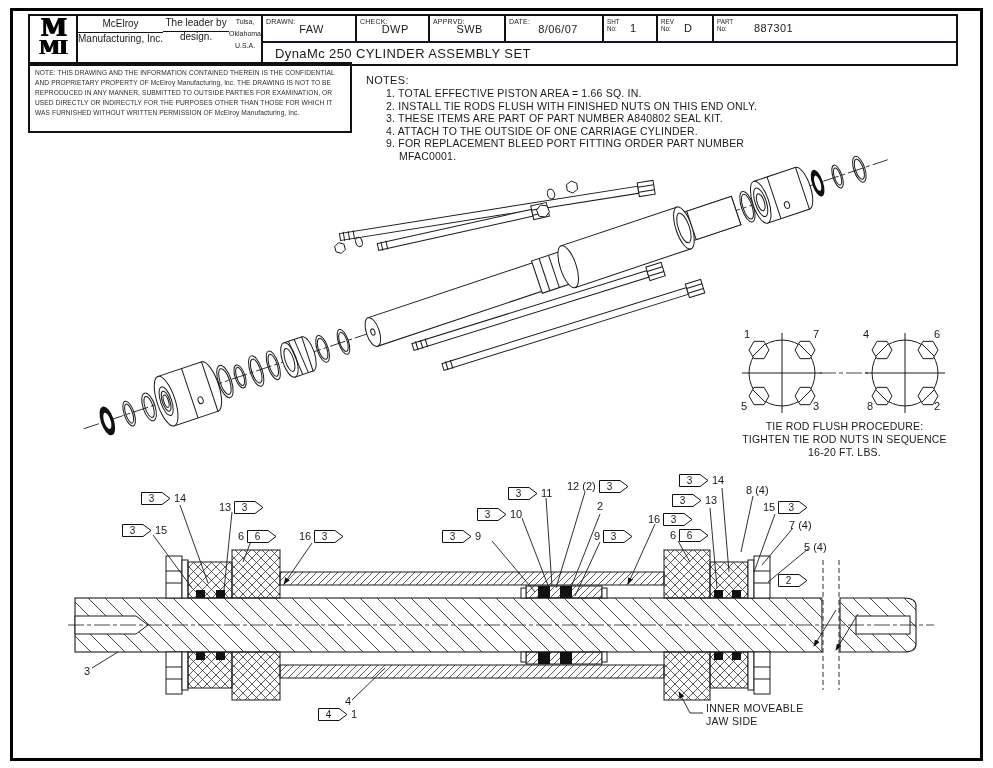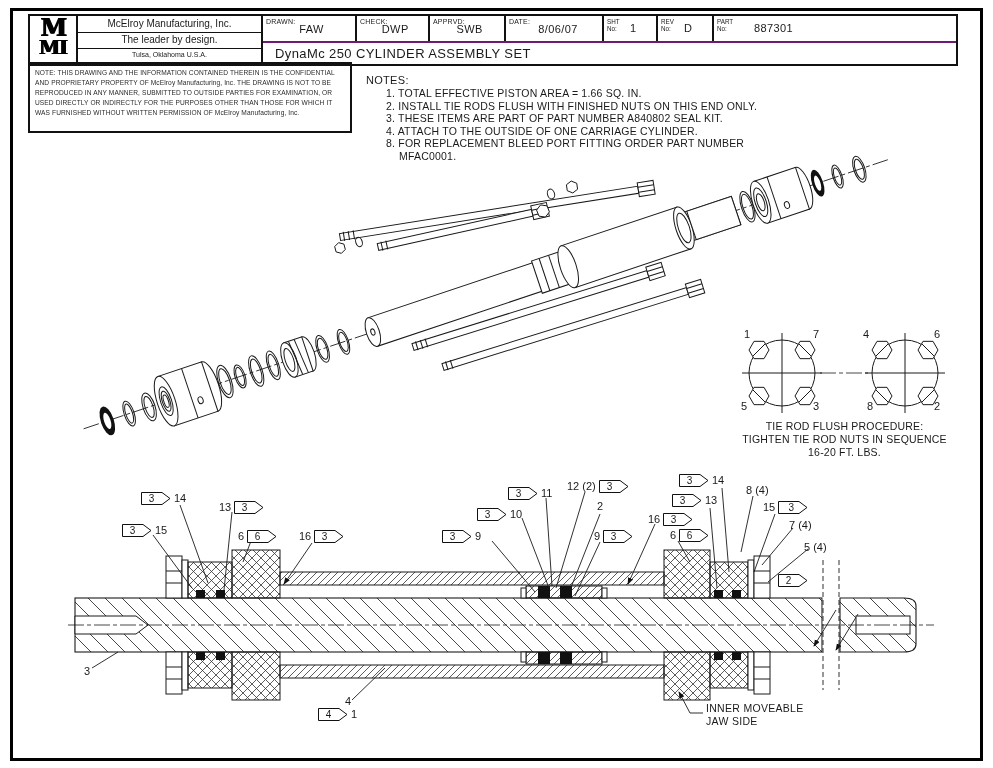--- a/index.html
+++ b/index.html
@@ -13,26 +13,26 @@
   .ld{fill:none;stroke:#1a1a1a;stroke-width:0.9;}
   .bd{fill:none;stroke:#1a1a1a;stroke-width:0.9;stroke-dasharray:5 3;}
 
   
   .tb{position:absolute;left:28px;top:14px;width:926px;height:48px;border:2px solid #111;
       display:flex;background:#fff;z-index:4;}
   .logo{width:46px;border-right:2px solid #111;text-align:center;
         font-family:"DejaVu Serif",serif;font-weight:bold;color:#000;padding-top:2px;}
   .logo .l1{display:block;font-size:24px;line-height:20px;letter-spacing:-2px;text-shadow:0.6px 0 #000,-0.6px 0 #000;}
   .logo .l2{display:block;font-size:19px;line-height:18px;letter-spacing:-1px;text-shadow:0.6px 0 #000,-0.6px 0 #000;}
-  .company{width:183px;border-right:2px solid #111;display:flex;flex-direction:column;}
+  .company{width:183px;border-right:2px solid #111;display:flex;flex-direction:row;}
   .company .r1{height:16px;border-bottom:1.5px solid #111;font-size:10px;text-align:center;line-height:15px;}
   .company .r2{height:15px;border-bottom:1.5px solid #111;font-size:10px;text-align:center;line-height:14px;}
   .company .r3{flex:1;font-size:7px;text-align:center;line-height:12px;}
   .fields{flex:1;display:flex;flex-direction:column;}
-  .frow{height:25px;border-bottom:2px solid #701a75;display:flex;text-align:right;}
+  .frow{height:25px;border-bottom:2px solid #0f172a;display:flex;text-align:right;}
   .fc{position:relative;border-right:2px solid #111;}
   .fc.last{border-right:none;flex:1;}
   .flabel{position:absolute;left:3px;top:2px;font-size:7px;letter-spacing:0.2px;}
   .flabel2a{position:absolute;left:3px;top:2px;font-size:6.3px;}
   .flabel2b{position:absolute;left:3px;top:9px;font-size:6.3px;}
   .fval{position:absolute;left:50%;top:7px;transform:translateX(-40%);font-size:11px;letter-spacing:0.4px;white-space:nowrap;}
   .fval2{position:absolute;left:26px;top:6px;font-size:11px;letter-spacing:0.4px;white-space:nowrap;}
   .trow{flex:1;display:flex;align-items:center;padding-left:12px;font-size:13px;letter-spacing:0.4px;}
 
   
@@ -370,21 +370,21 @@
   </div>
 
   <div class="disc">NOTE: THIS DRAWING AND THE INFORMATION CONTAINED THEREIN IS THE CONFIDENTIAL AND PROPRIETARY PROPERTY OF McElroy Manufacturing, Inc. THE DRAWING IS NOT TO BE REPRODUCED IN ANY MANNER, SUBMITTED TO OUTSIDE PARTIES FOR EXAMINATION, OR USED DIRECTLY OR INDIRECTLY FOR THE PURPOSES OTHER THAN THOSE FOR WHICH IT WAS FURNISHED WITHOUT WRITTEN PERMISSION OF McElroy Manufacturing, Inc.</div>
 
   <div class="notes">
     <div class="nh">NOTES:</div>
     <div class="ni">1. TOTAL EFFECTIVE PISTON AREA = 1.66 SQ. IN.</div>
     <div class="ni">2. INSTALL TIE RODS FLUSH WITH FINISHED NUTS ON THIS END ONLY.</div>
     <div class="ni">3. THESE ITEMS ARE PART OF PART NUMBER A840802 SEAL KIT.</div>
     <div class="ni">4. ATTACH TO THE OUTSIDE OF ONE CARRIAGE CYLINDER.</div>
-    <div class="ni">8. FOR REPLACEMENT BLEED PORT FITTING ORDER PART NUMBER MFAC0001.</div>
+    <div class="ni">9. FOR REPLACEMENT BLEED PORT FITTING ORDER PART NUMBER MFAC0001.</div>
   </div>
 
   <span class="tq" style="left:744px;top:328px">1</span>
   <span class="tq" style="left:813px;top:328px">7</span>
   <span class="tq" style="left:741px;top:400px">5</span>
   <span class="tq" style="left:813px;top:400px">3</span>
   <span class="tq" style="left:863px;top:328px">4</span>
   <span class="tq" style="left:934px;top:328px">6</span>
   <span class="tq" style="left:867px;top:400px">8</span>
   <span class="tq" style="left:934px;top:400px">2</span>

